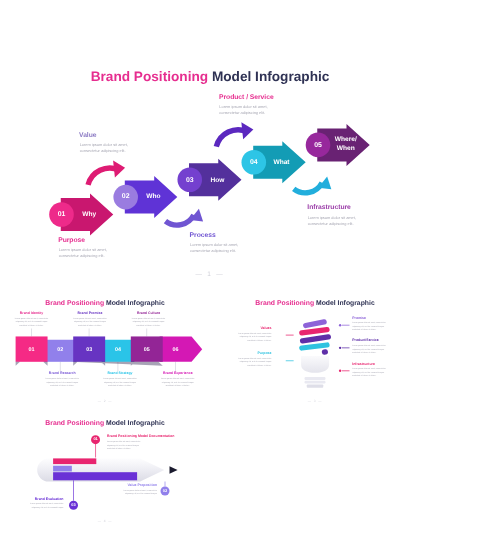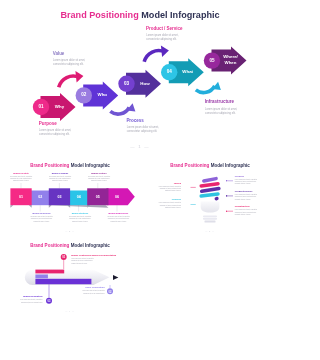--- a/index.html
+++ b/index.html
@@ -1,17 +1,17 @@
 <!DOCTYPE html>
 <html><head>
 <meta charset="utf-8">
 <style>
 html,body{margin:0;padding:0;}
 body{width:280px;height:360px;background:#fff;font-family:"Liberation Sans",sans-serif;overflow:hidden;}
-.page{position:relative;width:280px;height:324px;background:#fff;overflow:hidden;}
+.page{position:relative;width:280px;height:324px;background:#fff;overflow:hidden;margin-top:36px;}
 
 
 .slide{position:absolute;width:280px;height:157.5px;background:#fff;overflow:hidden;transform-origin:0 0;}
 #s1{left:0;top:0;}
 #s2{left:0;top:158px;transform:scale(.5);}
 #s3{left:140px;top:158px;transform:scale(.5);}
 #s4{left:0;top:237.6px;transform:scale(.5);}
 
 .stitle{position:absolute;left:0;top:11px;width:100%;text-align:center;font-weight:bold;font-size:9.1px;line-height:9.1px;}
 .t1{color:#E62D8F;}

